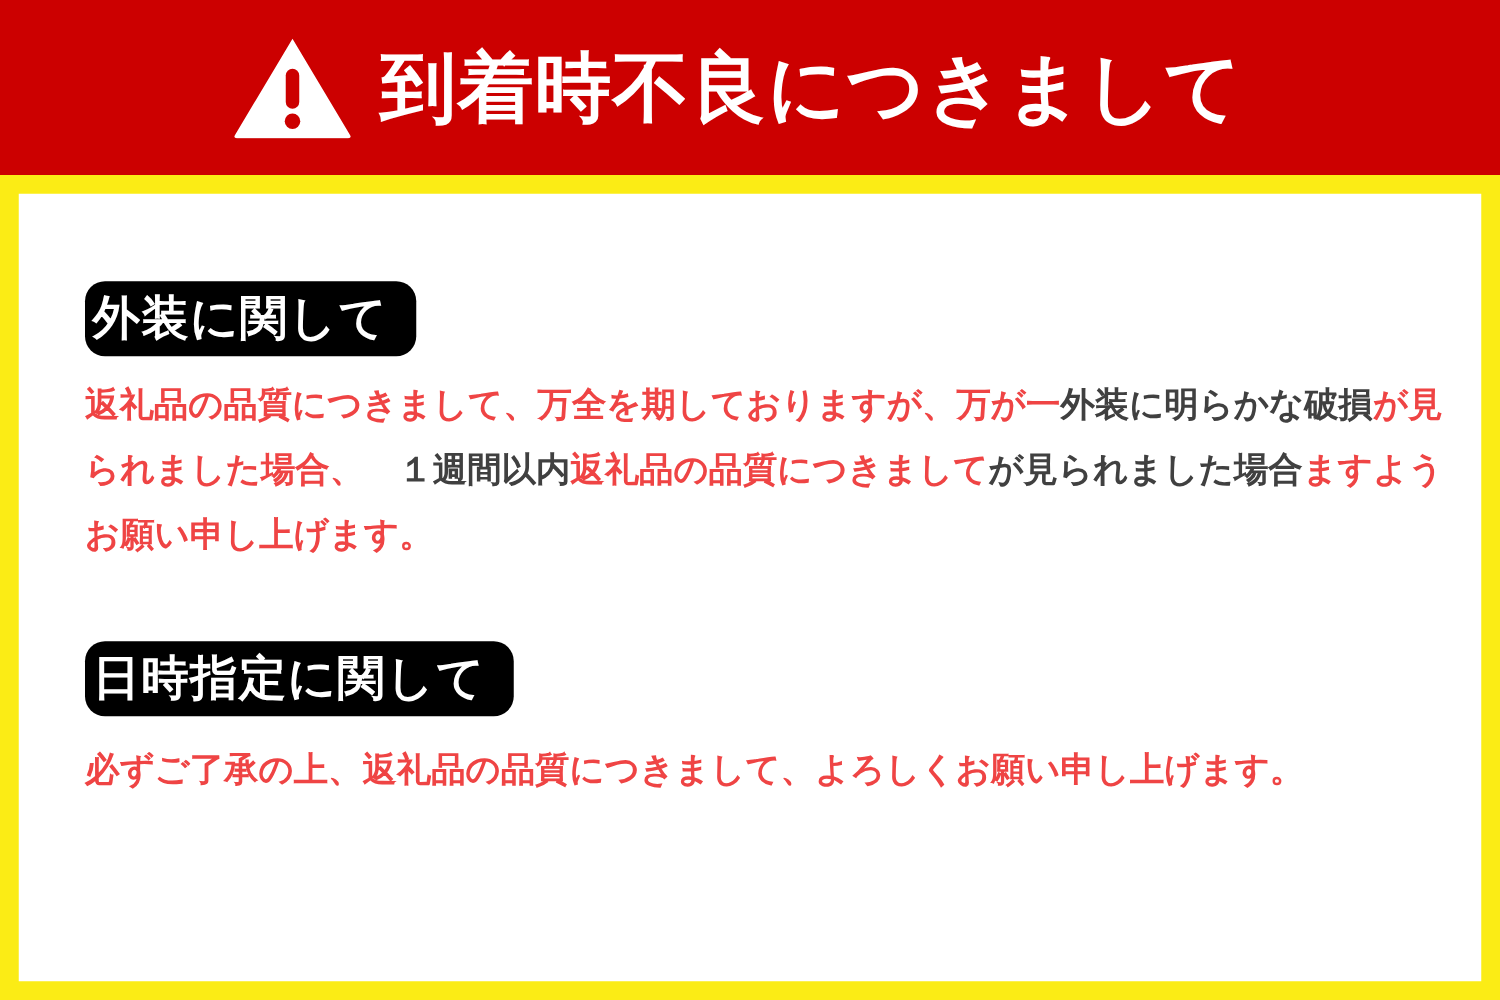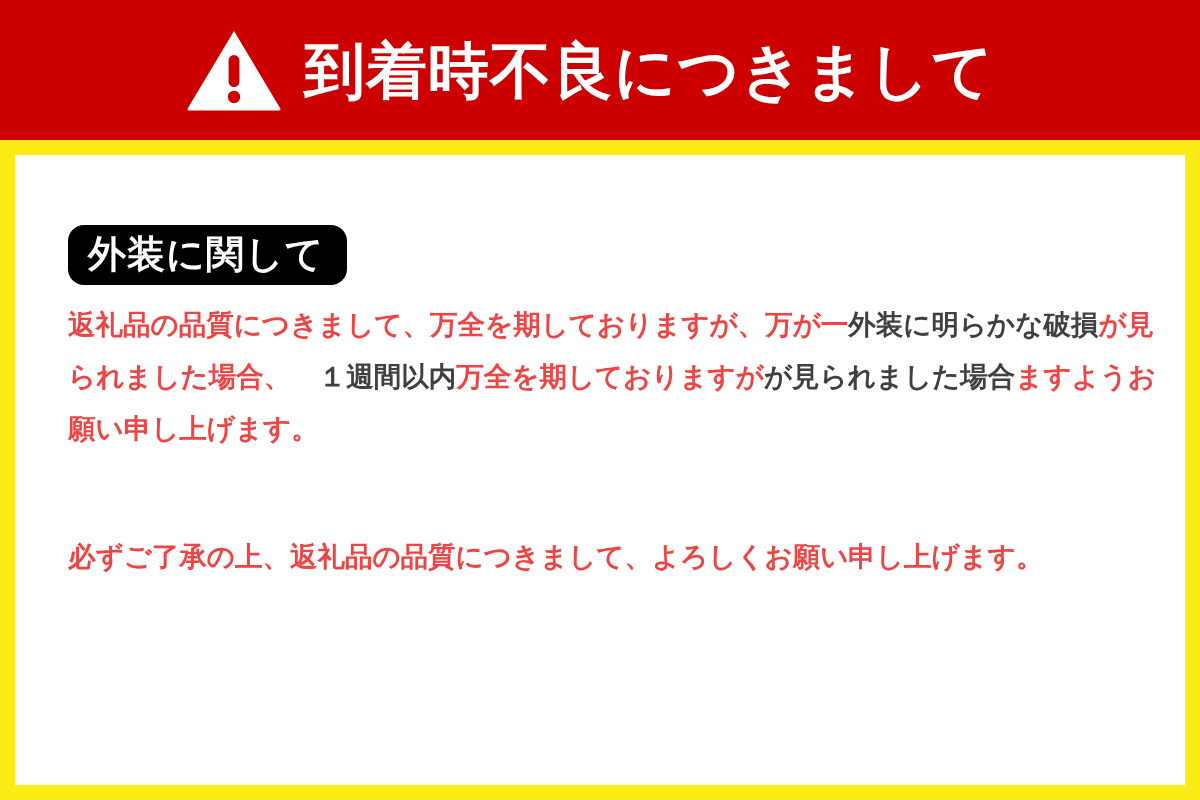--- a/index.html
+++ b/index.html
@@ -82,21 +82,21 @@
     right: 20px;
   }
   .section-1 { top: 70px; }
   .section-2 { top: 358px; }
 
   .section-heading {
     display: inline-block;
     background: #000000;
     color: #ffffff;
     border-radius: 16px;
-    padding: 9px 22px 11px 20px;
+    padding: 9px 22px 11px 6px;
     font-size: 38px;
     font-weight: 700;
     line-height: 1.06;
     letter-spacing: 1px;
     white-space: nowrap;
   }
 
   .section-body {
     margin-top: 14px;
     font-size: 27.5px;
@@ -131,26 +131,27 @@
     <div class="header-title">到着時不良につきまして</div>
   </div>
 
   <div class="yellow-frame">
     <div class="frame-inner">
 
       <div class="section section-1">
         <div class="section-heading">外装に関して</div>
         <div class="section-body">
           <p class="para">
-            <span class="t-black">返礼品の品質につきまして、万全を期しておりますが、万が一</span><span class="t-red">外装に明らかな破損</span><span class="t-black">が見られました場合、　</span><span class="t-red">１週間以内</span><span class="t-black">万全を期しておりますが</span><span class="t-red">が見られました場合</span><span class="t-black">ますようお願い申し上げます。</span>
+            <span class="t-black">返礼品の品質につきまして、万全を期しておりますが、万が一</span><span class="t-red">外装に明らかな破損</span><span class="t-black">が見られました場合、　</span><span class="t-red">１週間以内</span><span class="t-black">返礼品の品質につきまして</span><span class="t-red">が見られました場合</span><span class="t-black">ますようお願い申し上げます。</span>
           </p>
         </div>
       </div>
 
       <div class="section section-2">
+        <div class="section-heading">日時指定に関して</div>
         <div class="section-body">
           <p class="para">
             <span class="t-black">必ずご了承の上、返礼品の品質につきまして、よろしくお願い申し上げます。</span>
           </p>
         </div>
       </div>
 
     </div>
   </div>
 </div>

